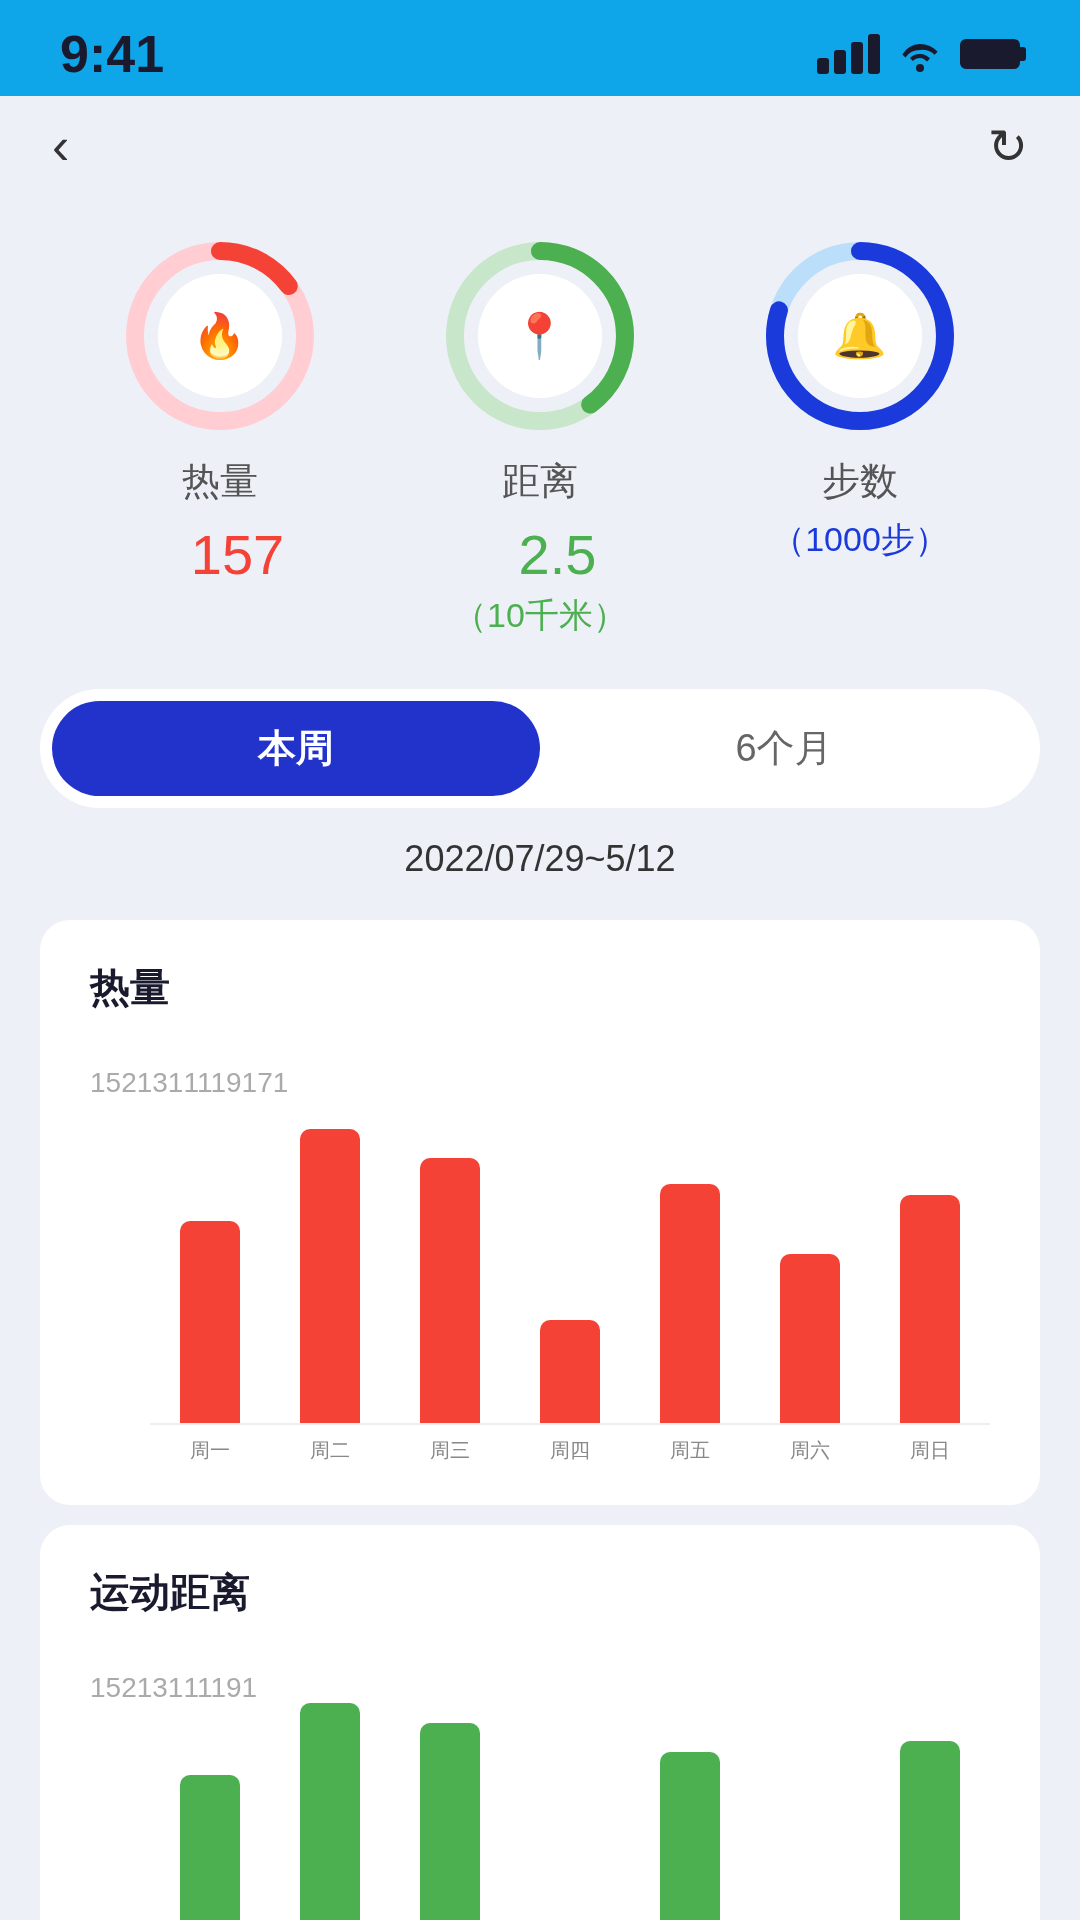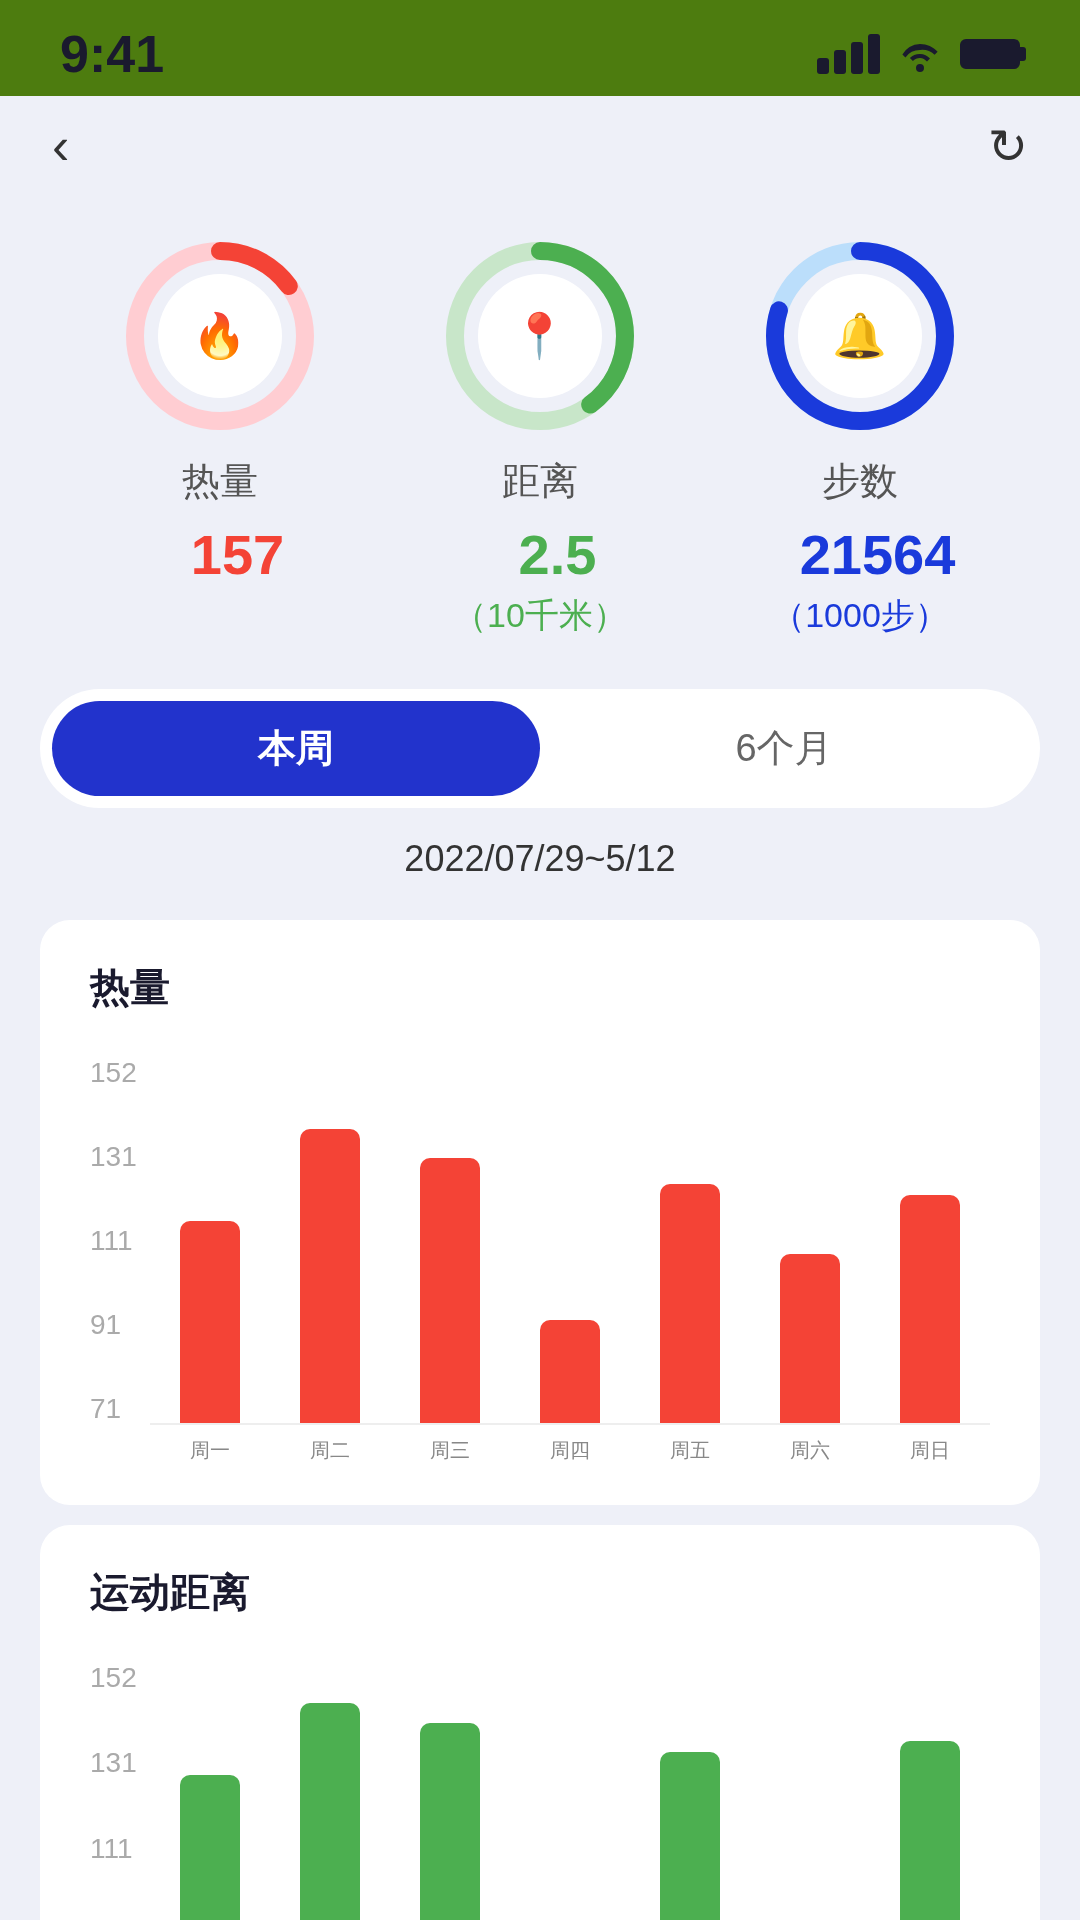--- a/index.html
+++ b/index.html
@@ -11,21 +11,21 @@
       font-family: -apple-system, 'PingFang SC', 'Helvetica Neue', sans-serif;
       overflow-x: hidden;
     }
 
     
     .status-bar {
       display: flex;
       justify-content: space-between;
       align-items: center;
       padding: 24px 60px 12px;
-      background: #4d7c0f;
+      background: #0ea5e9;
       gap: 34px;
     }
     .status-time {
       font-size: 52px;
       font-weight: 600;
       color: #1a1a2e;
     }
     .status-icons {
       display: flex;
       align-items: center;
@@ -131,21 +131,21 @@
     .ring-icon.distance { background: white; }
     .ring-icon.steps { background: white; }
 
     .stat-label {
       font-size: 38px;
       color: #555;
       font-weight: 400;
     }
     .stat-value {
       font-size: 56px;
-      font-weight: 700;
+      font-weight: 400;
       line-height: 1;
       margin-left: 35px;
     }
     .stat-value.red { color: #f44336; }
     .stat-value.green { color: #4caf50; }
     .stat-value.blue { color: #1a3adb; }
     .stat-target {
       font-size: 34px;
       margin-top: -10px;
     }
@@ -199,24 +199,24 @@
       margin-bottom: 40px;
     }
 
     .chart-area {
       position: relative;
       height: 420px;
     }
     .chart-y-labels {
       position: absolute;
       left: 0;
-      top: 2px;
+      top: 12px;
       bottom: 50px;
       display: flex;
-      flex-direction: column;
+      flex-direction: row;
       justify-content: space-between;
     }
     .y-label {
       font-size: 28px;
       color: #aaa;
     }
     .chart-bars-area {
       position: absolute;
       left: 60px;
       right: 0;
@@ -320,21 +320,20 @@
   <div class="stat-item">
     <div class="ring-container">
       <svg viewBox="0 0 200 200">
         <circle cx="100" cy="100" r="85" fill="none" stroke="#bbdefb" stroke-width="18"></circle>
         <circle cx="100" cy="100" r="85" fill="none" stroke="#1a3adb" stroke-width="18" stroke-dasharray="533" stroke-dashoffset="107" stroke-linecap="round" transform="rotate(-90 100 100)"></circle>
         <circle cx="100" cy="100" r="62" fill="white"></circle>
       </svg>
       <div class="ring-icon steps">🔔</div>
     </div>
     <span class="stat-label">步数</span>
-    <span class="stat-value blue">21564</span>
     <span class="stat-target blue">（1000步）</span>
   </div>
 
 </div>
 
 <div class="tab-bar">
   <div class="tab-item active">本周</div>
   <div class="tab-item">6个月</div>
 </div>
 

